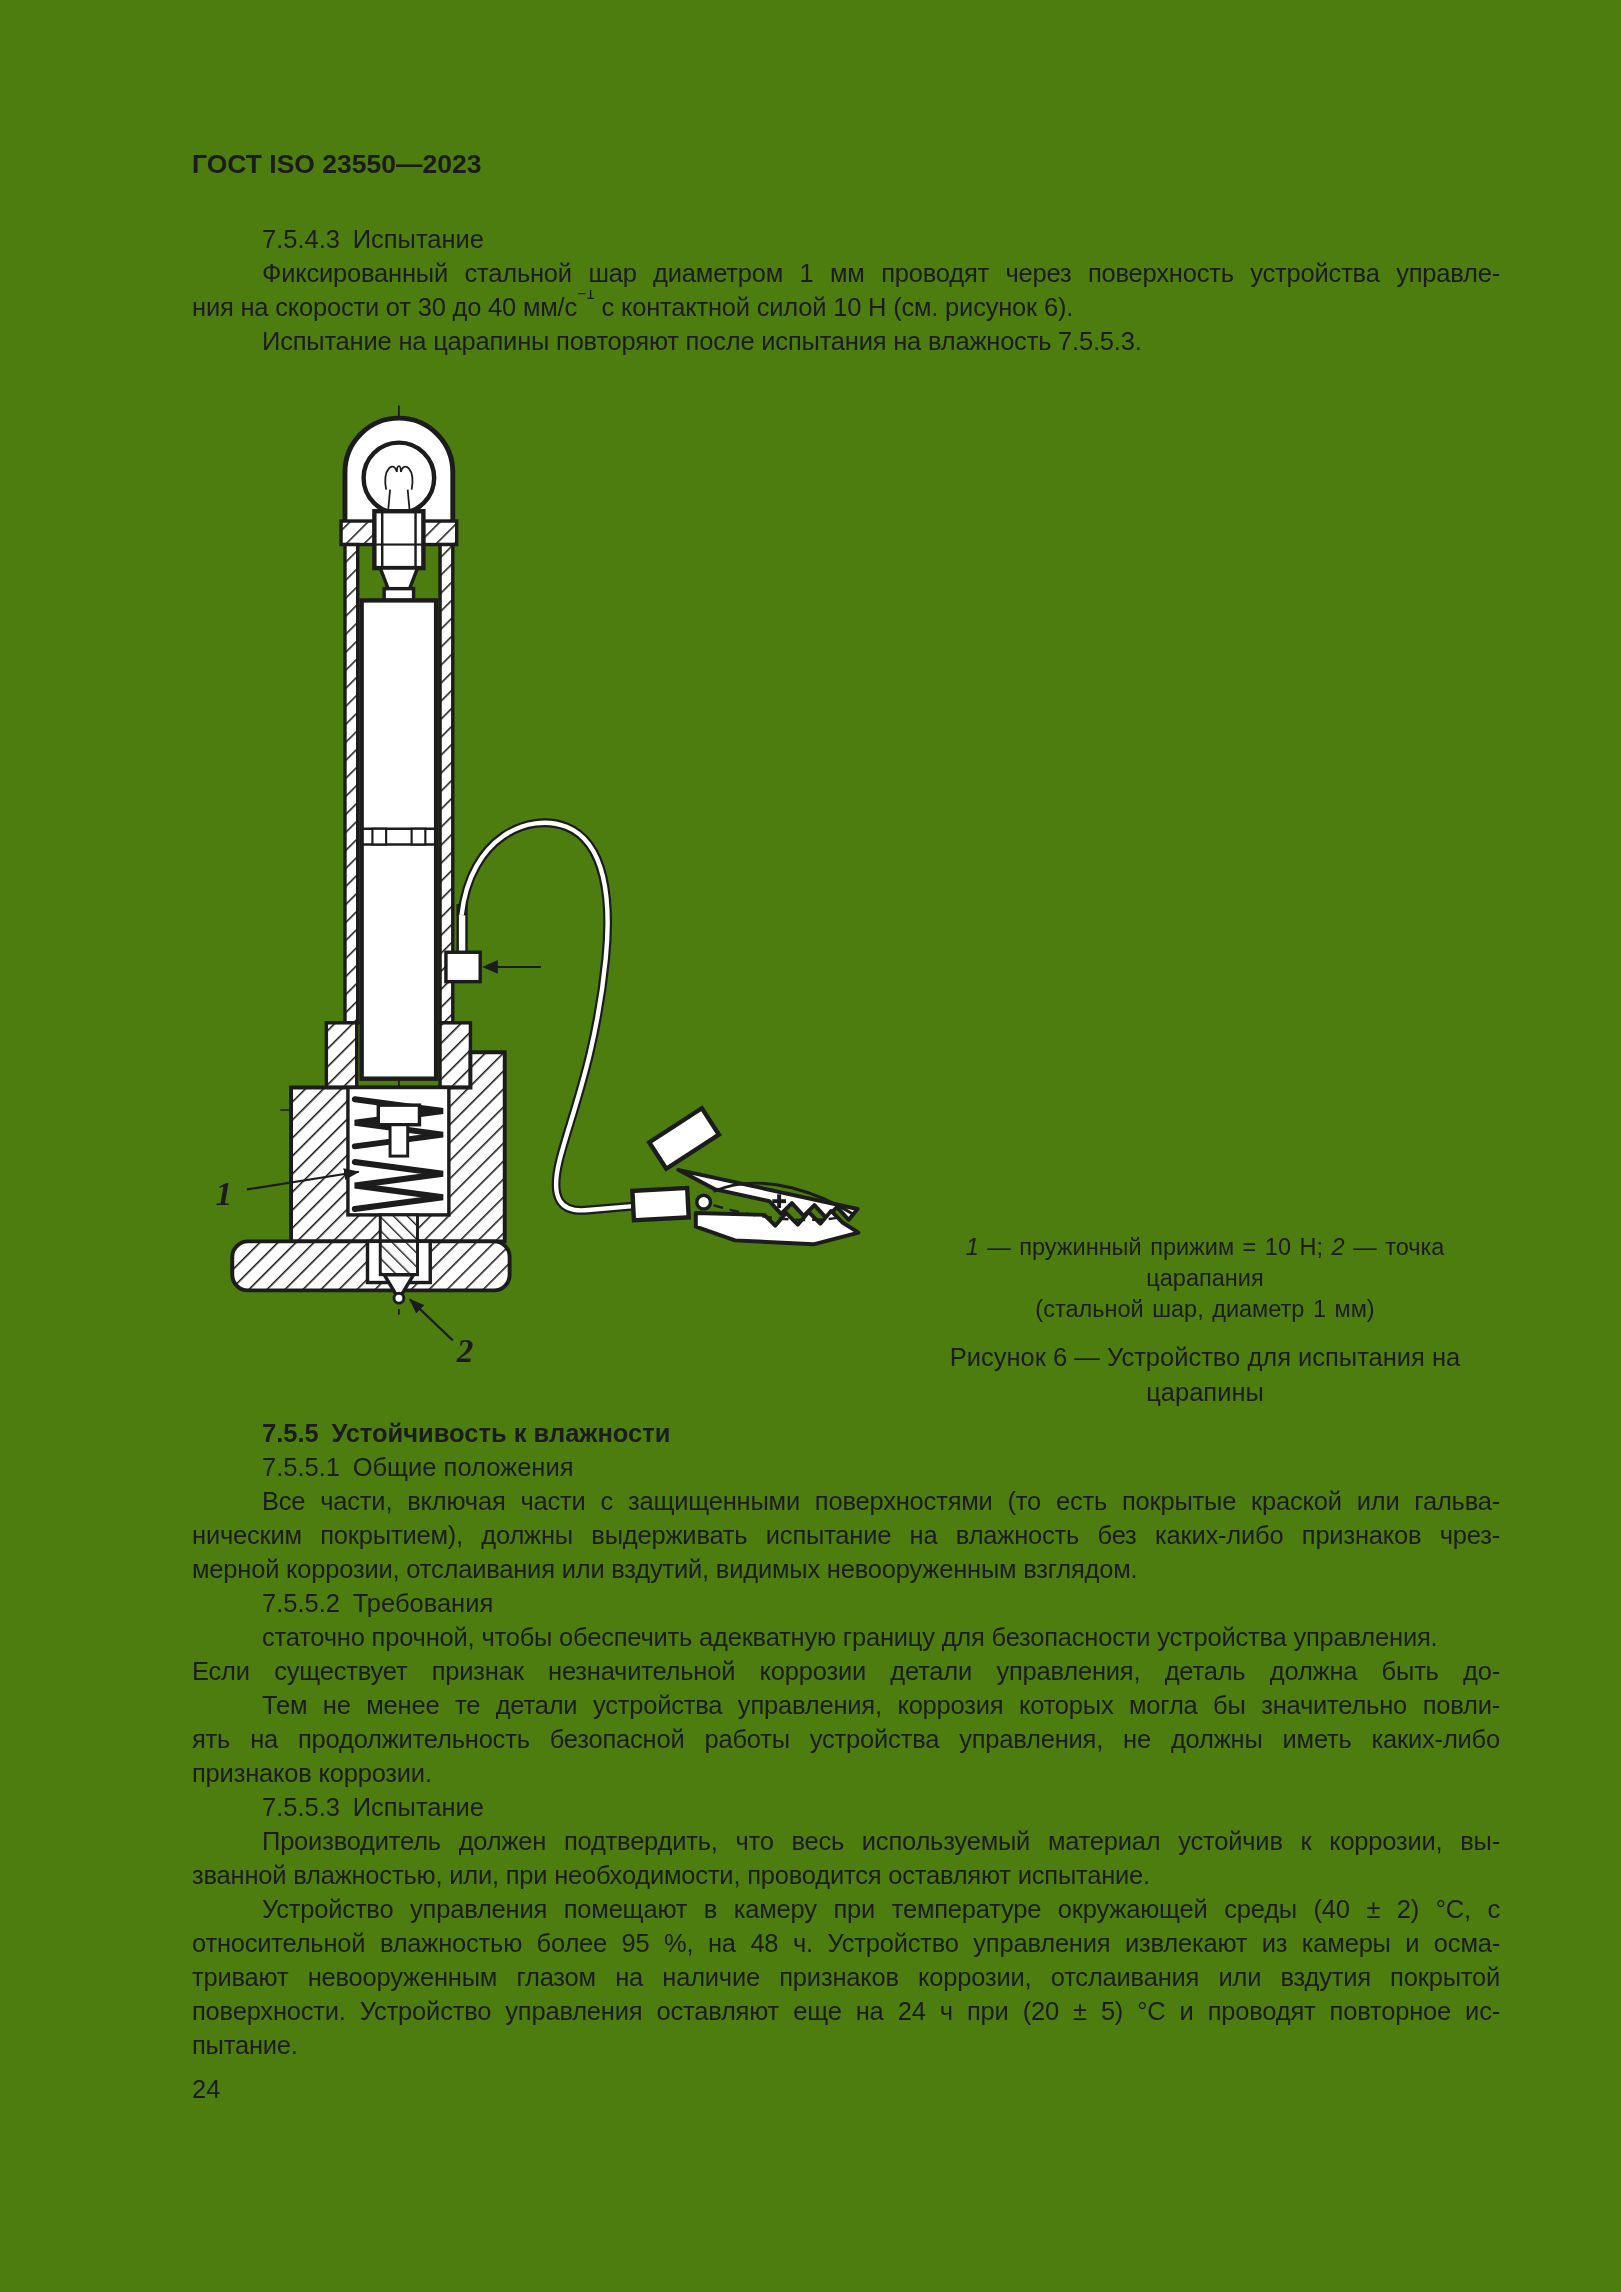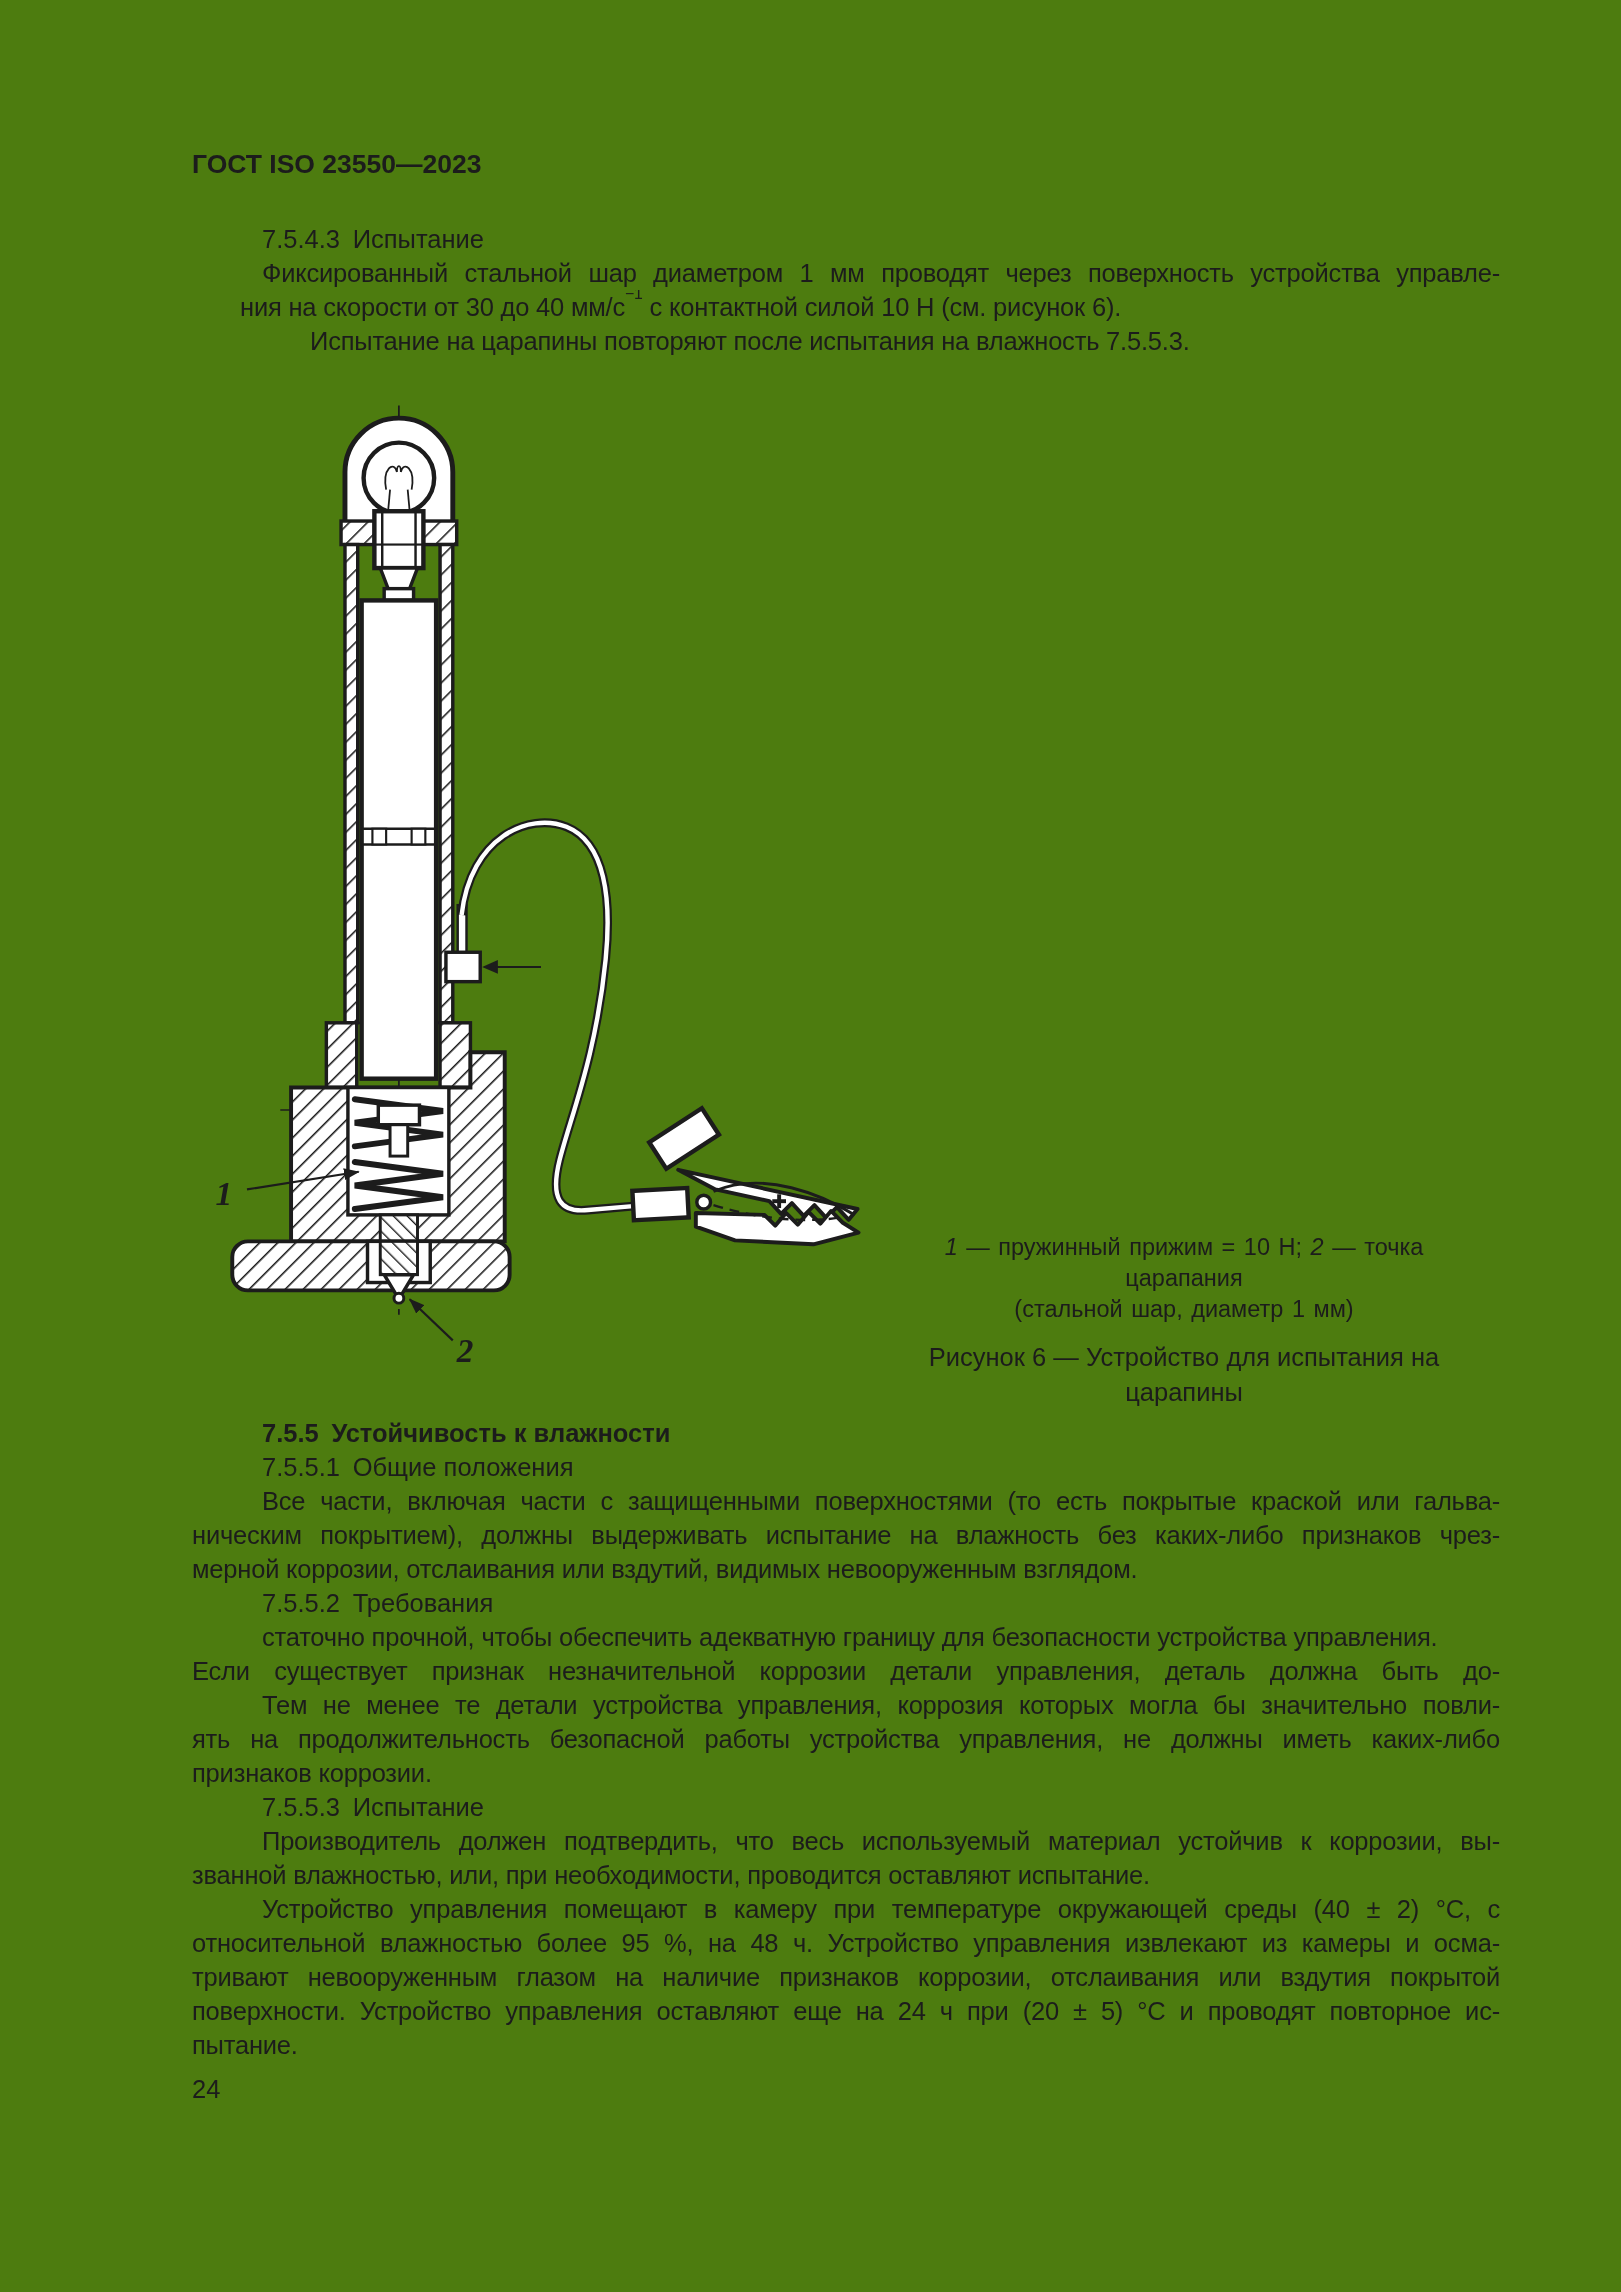--- a/index.html
+++ b/index.html
@@ -8,29 +8,29 @@
     font-family:"Liberation Sans",sans-serif;color:#1c1c1c;overflow:hidden;
   }
   .content{position:absolute;left:192px;top:147px;width:1308px;}
   .doc-header{font-weight:bold;font-size:26.5px;line-height:34px;margin-bottom:41px;}
   .h-line{font-size:25.5px;line-height:34px;height:34px;padding-left:70px;}
   .h-line.bold{font-weight:bold;}
   .h-num{margin-right:12.7px;}
   .para{margin:0;}
   .ln{font-size:25.5px;line-height:34px;height:34px;overflow:hidden;letter-spacing:-0.2px;}
   .j{text-align:justify;text-align-last:justify;}
-  .last{text-align:center;text-align-last:left;margin-left:48px;}
+  .last{text-align:center;text-align-last:left;}
   .indent{text-indent:70px;}
   .lines .ln{text-align:justify;text-align-last:justify;}
   .lines .ln.lastline{text-align:center;text-align-last:left;}
   .lines .ln:first-child{text-indent:70px;}
   sup{font-size:0.62em;line-height:0;position:relative;top:-0.5em;}
   .figure{position:relative;margin-left:-192px;width:1621px;height:1050px;margin-top:7.8px;}
   .figure svg{position:absolute;left:0;top:0;}
-  .fig-caption-block{position:absolute;left:900px;top:866px;width:568px;text-align:center;}
+  .fig-caption-block{position:absolute;left:921px;top:866px;width:568px;text-align:center;}
   .fig-legend{font-size:23.5px;line-height:31px;word-spacing:2px;}
   .fig-legend .it{font-style:italic;}
   .fig-caption{font-size:25.5px;line-height:35px;margin-top:15.7px;}
   .page-number{font-size:25.5px;line-height:34px;margin-top:9.8px;}
   text.callout{font-style:italic;font-weight:bold;font-size:34px;fill:#1c1c1c;
     font-family:"Liberation Serif",serif;}
 </style>
 </head>
 <body>
 

